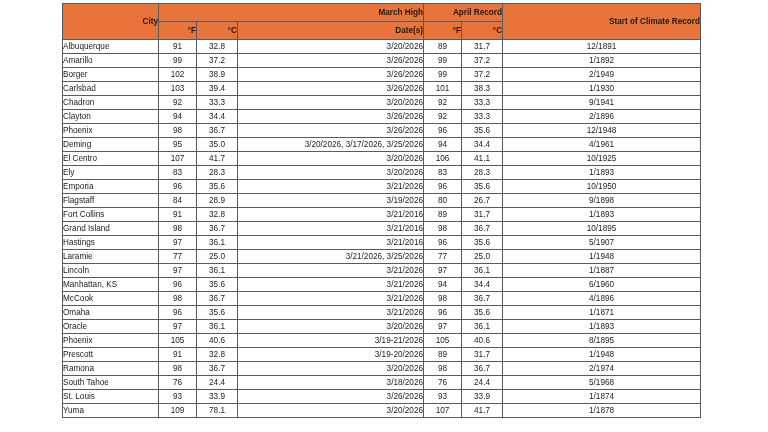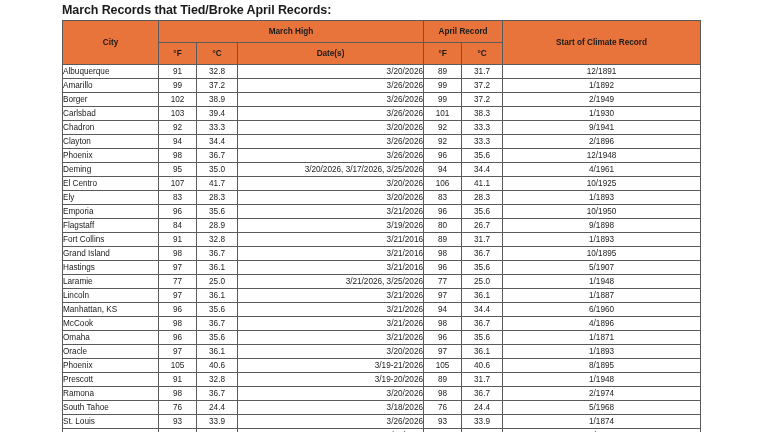--- a/index.html
+++ b/index.html
@@ -44,31 +44,31 @@
     padding: 0;
     height: 14px;
     box-sizing: border-box;
     overflow: hidden;
     white-space: nowrap;
   }
   thead th {
     background: #e8743b;
     color: #231f20;
     font-weight: bold;
-    text-align: center;
+    text-align: right;
     vertical-align: middle;
     border-color: #ffffff;
     font-size: 8.4px;
   }
   thead th.outer-l { border-left-color: #5a5a5a; }
   thead th.outer-r { border-right-color: #5a5a5a; }
   thead tr.r1 th { border-top-color: #5a5a5a; }
   thead tr.r2 th { border-bottom-color: #5a5a5a; }
   thead th.city-h { height: 22px; }
-  thead th.start-h { height: 44px; }
+  thead th.start-h { height: 36px; }
   thead tr.r1 th.grp { height: 14px; }
   thead tr.r2 th { height: 14px; }
 
   tbody td { background: #ffffff; }
   td.city { text-align: left; padding-left: 3px; margin-left: 8px; }
   td.num  { text-align: center; }
   td.date { text-align: right; }
   td.start { text-align: center; }
 
   col.c-city  { width: 96px; }
@@ -77,21 +77,20 @@
   col.c-date  { width: 186px; }
   col.c-af    { width: 38px; }
   col.c-ac    { width: 41px; }
   col.c-start { width: 198px; }
 </style>
 </head>
 <body>
 
 <div class="page">
 
-  <h1 class="title">March Records that Tied/Broke April Records:</h1>
 
   <table class="records">
     <colgroup>
       <col class="c-city">
         <col class="c-mf">
         <col class="c-mc">
         <col class="c-date">
       <col class="c-af">
         <col class="c-ac">
         <col class="c-start">

